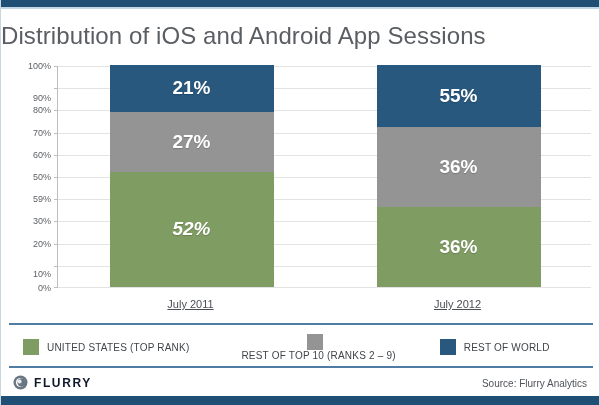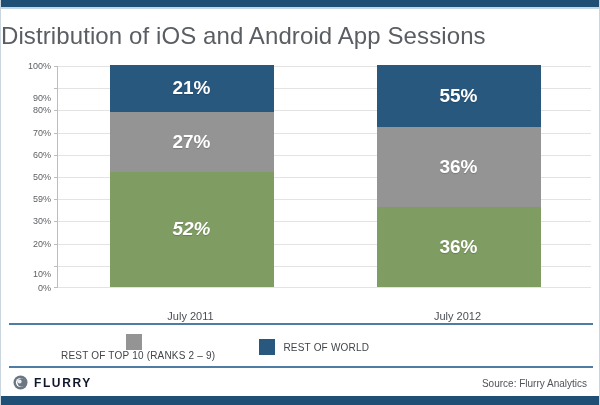--- a/index.html
+++ b/index.html
@@ -117,25 +117,26 @@
   }
   .x-labels {
     position: absolute;
     left: 46px;
     top: 224px;
     width: 534px;
     height: 26px;
   }
   .x-label {
     position: absolute;
-    top: 20px;
+    top: 8px;
     font-size: 11px;
     color: #4b4f55;
     text-align: center;
     white-space: nowrap;
+    text-decoration: underline;
   }
   
   .divider {
     position: absolute;
     left: 8px; top: 323px;
     width: 584px; height: 2px;
     background: #4f7ca3;
   }
   .divider-bottom {
     position: absolute;
@@ -274,20 +275,24 @@
       </div>
     <div class="x-labels">
         <div class="x-label" style="left: 0px; width: 267px;">July 2011</div>
         <div class="x-label" style="left: 267px; width: 267px;">July 2012</div>
       </div>
   </div>
 
   <div class="divider"></div>
 
   <div class="legend">
+    <div class="legend-item lg1">
+      <span class="swatch" style="background: rgb(127, 156, 99);"></span>
+      <span class="legend-text">UNITED STATES (TOP RANK)</span>
+    </div>
     <div class="legend-item lg2">
       <span class="swatch" style="background: rgb(148, 148, 148);"></span>
       <span class="legend-text">REST OF TOP 10 (RANKS 2 – 9)</span>
     </div>
     <div class="legend-item lg3">
       <span class="swatch" style="background: rgb(40, 88, 126);"></span>
       <span class="legend-text">REST OF WORLD</span>
     </div>
   </div>
 

